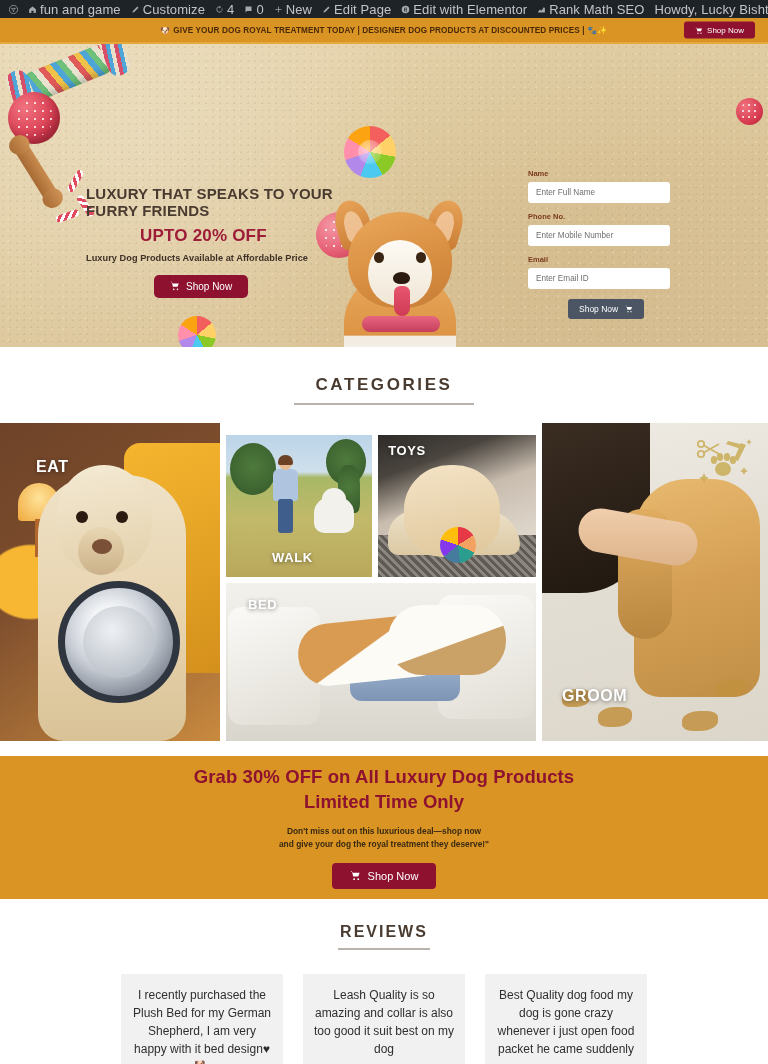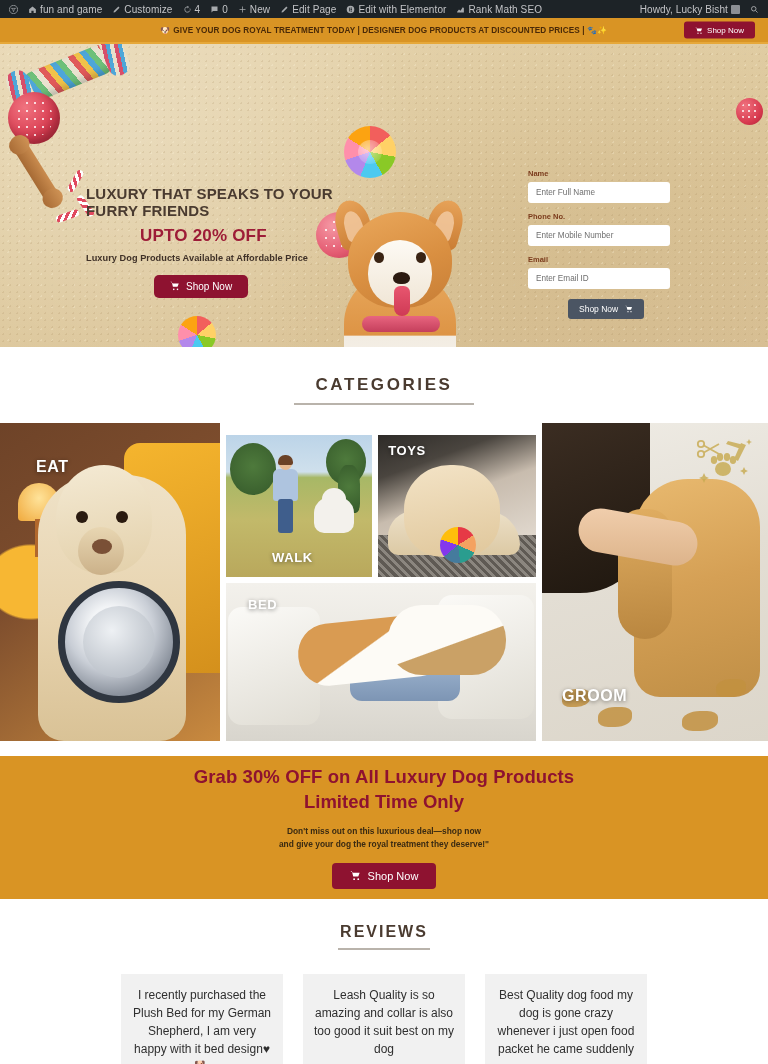--- a/index.html
+++ b/index.html
@@ -8,21 +8,21 @@
     font-family: "Liberation Sans", sans-serif;
     background: #ffffff;
     overflow: hidden;
   }
 
   
   #adminbar {
     height: 18px; width: 100%;
     background: #1d2327; color: #c3c4c7;
     display: flex; align-items: center;
-    font-size: 10px; letter-spacing: .1px;
+    font-size: 13px; letter-spacing: .1px;
     padding: 0 4px;
   }
   .ab-item {
     display: flex; align-items: center; gap: 3px;
     padding: 0 5px; height: 18px; white-space: nowrap;
     color: #c3c4c7;
   }
   .ab-ico { display: inline-flex; width: 9px; height: 9px; align-items: center; justify-content: center; }
   .ab-ico svg { width: 9px; height: 9px; fill: #a7aaad; }
   #adminbar .spacer { flex: 1; }

